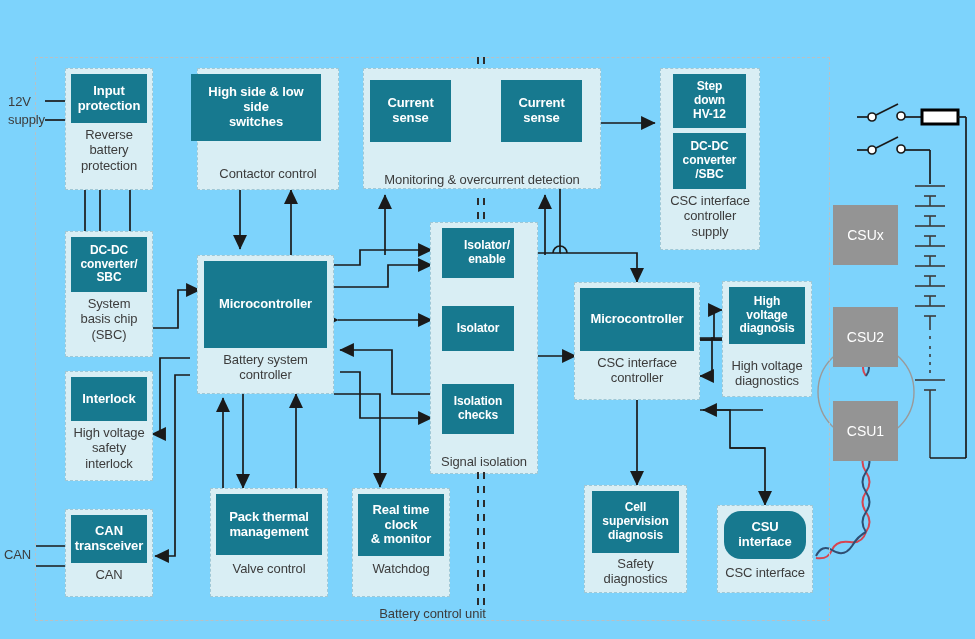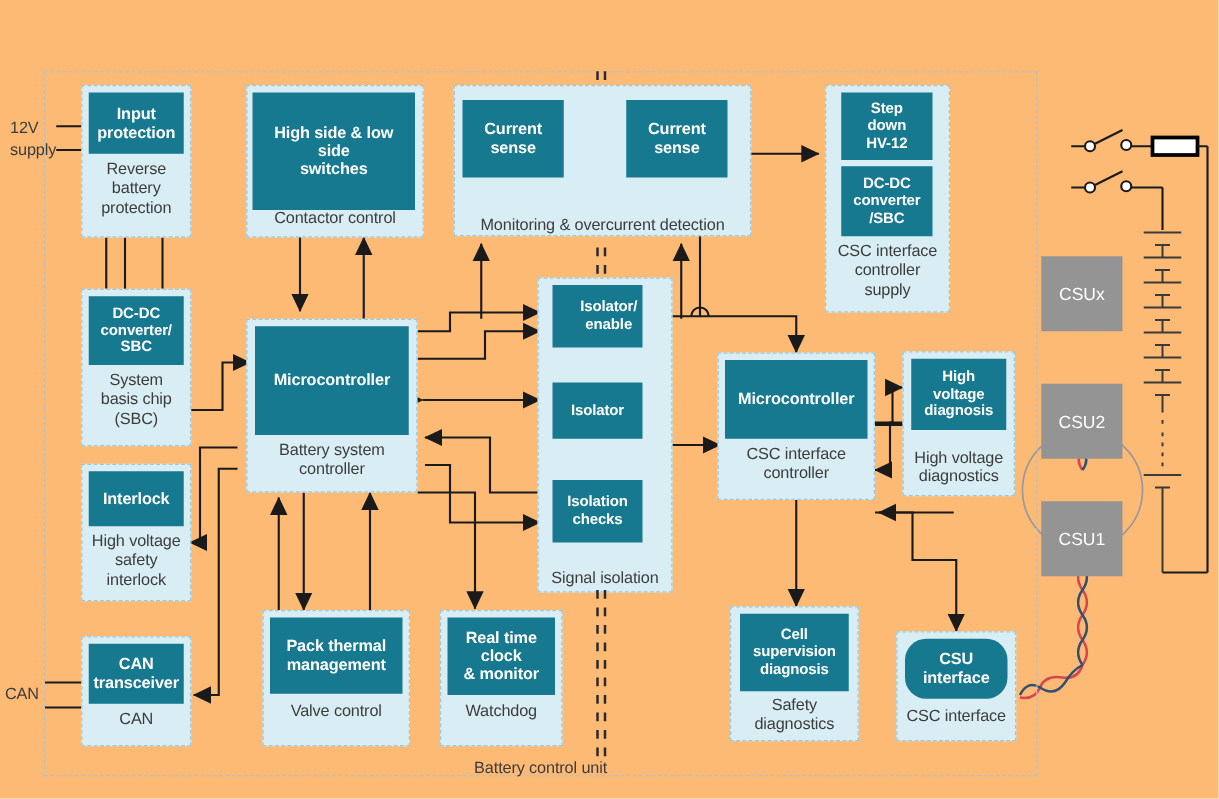--- a/index.html
+++ b/index.html
@@ -5,21 +5,21 @@
 <style>
   html,body{margin:0;padding:0;background:#ffffff;}
   body{
     font-family:"Liberation Sans","DejaVu Sans",sans-serif;
     -webkit-font-smoothing:antialiased;
   }
   #stage{
     position:relative;
     width:975px;
     height:639px;
-    background:#fdba74;
+    background:#7dd3fc;
     overflow:hidden;
   }
   
   .sys-boundary{
     position:absolute;
     border:1px dashed #b9c0c4;
     box-sizing:border-box;
     pointer-events:none;
   }
   
@@ -239,21 +239,21 @@
 
   <div class="group" style="left:65px;top:371px;width:88px;height:110px;"></div>
   <div class="blk" style="left:71px;top:377px;width:76px;height:44px;">Interlock</div>
   <div class="cap" style="left:63px;top:425px;width:92px;">High voltage<br>safety<br>interlock</div>
 
   <div class="group" style="left:65px;top:509px;width:88px;height:88px;"></div>
   <div class="blk" style="left:71px;top:515px;width:76px;height:48px;">CAN<br>transceiver</div>
   <div class="cap" style="left:65px;top:567px;width:88px;">CAN</div>
 
   <div class="group" style="left:197px;top:68px;width:142px;height:122px;"></div>
-  <div class="blk" style="left:202px;top:74px;width:130px;height:94px;text-align:center;">High side &amp; low<br>side<br>switches</div>
+  <div class="blk" style="left:191px;top:74px;width:130px;height:67px;text-align:center;">High side &amp; low<br>side<br>switches</div>
   <div class="cap" style="left:197px;top:166px;width:142px;">Contactor control</div>
 
   <div class="group" style="left:197px;top:255px;width:137px;height:139px;"></div>
   <div class="blk" style="left:204px;top:261px;width:123px;height:87px;">Microcontroller</div>
   <div class="cap" style="left:197px;top:352px;width:137px;">Battery system<br>controller</div>
 
   <div class="group" style="left:210px;top:488px;width:118px;height:109px;"></div>
   <div class="blk" style="left:216px;top:494px;width:106px;height:61px;">Pack thermal<br>management</div>
   <div class="cap" style="left:210px;top:561px;width:118px;">Valve control</div>
 

